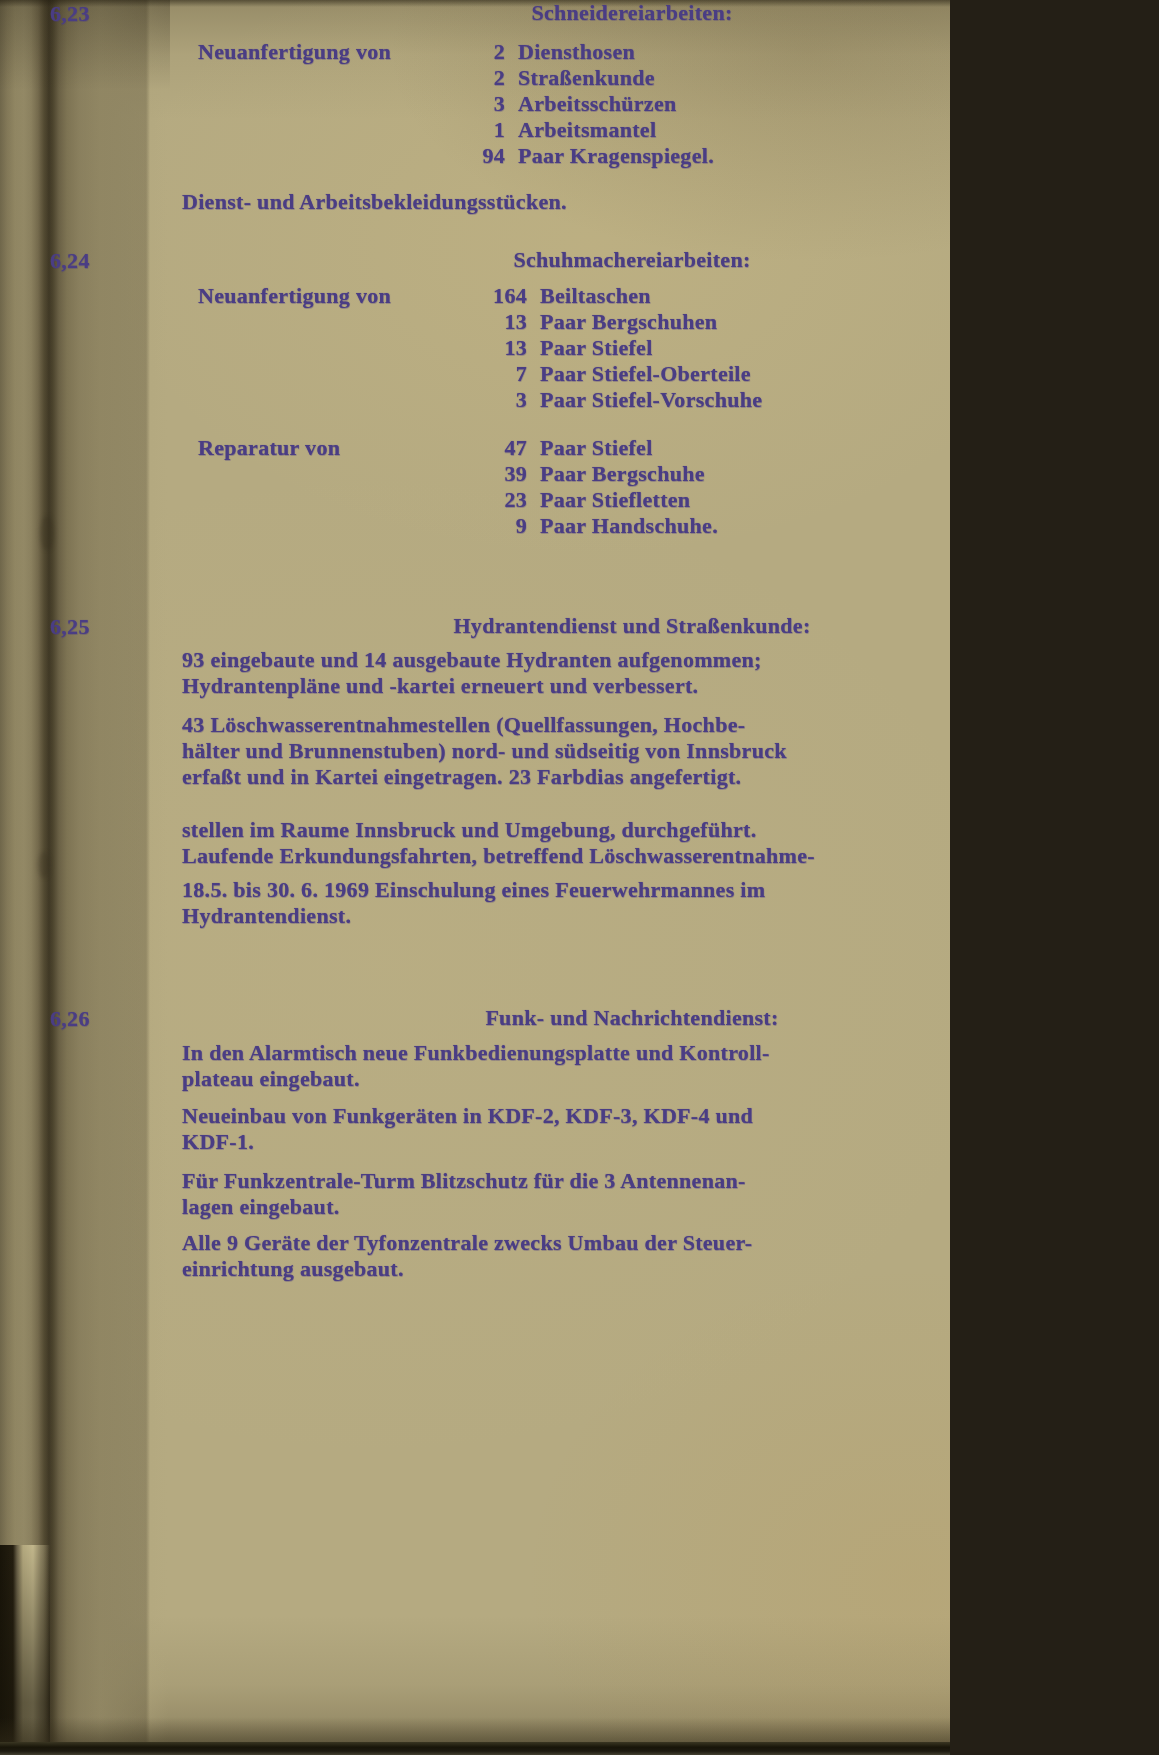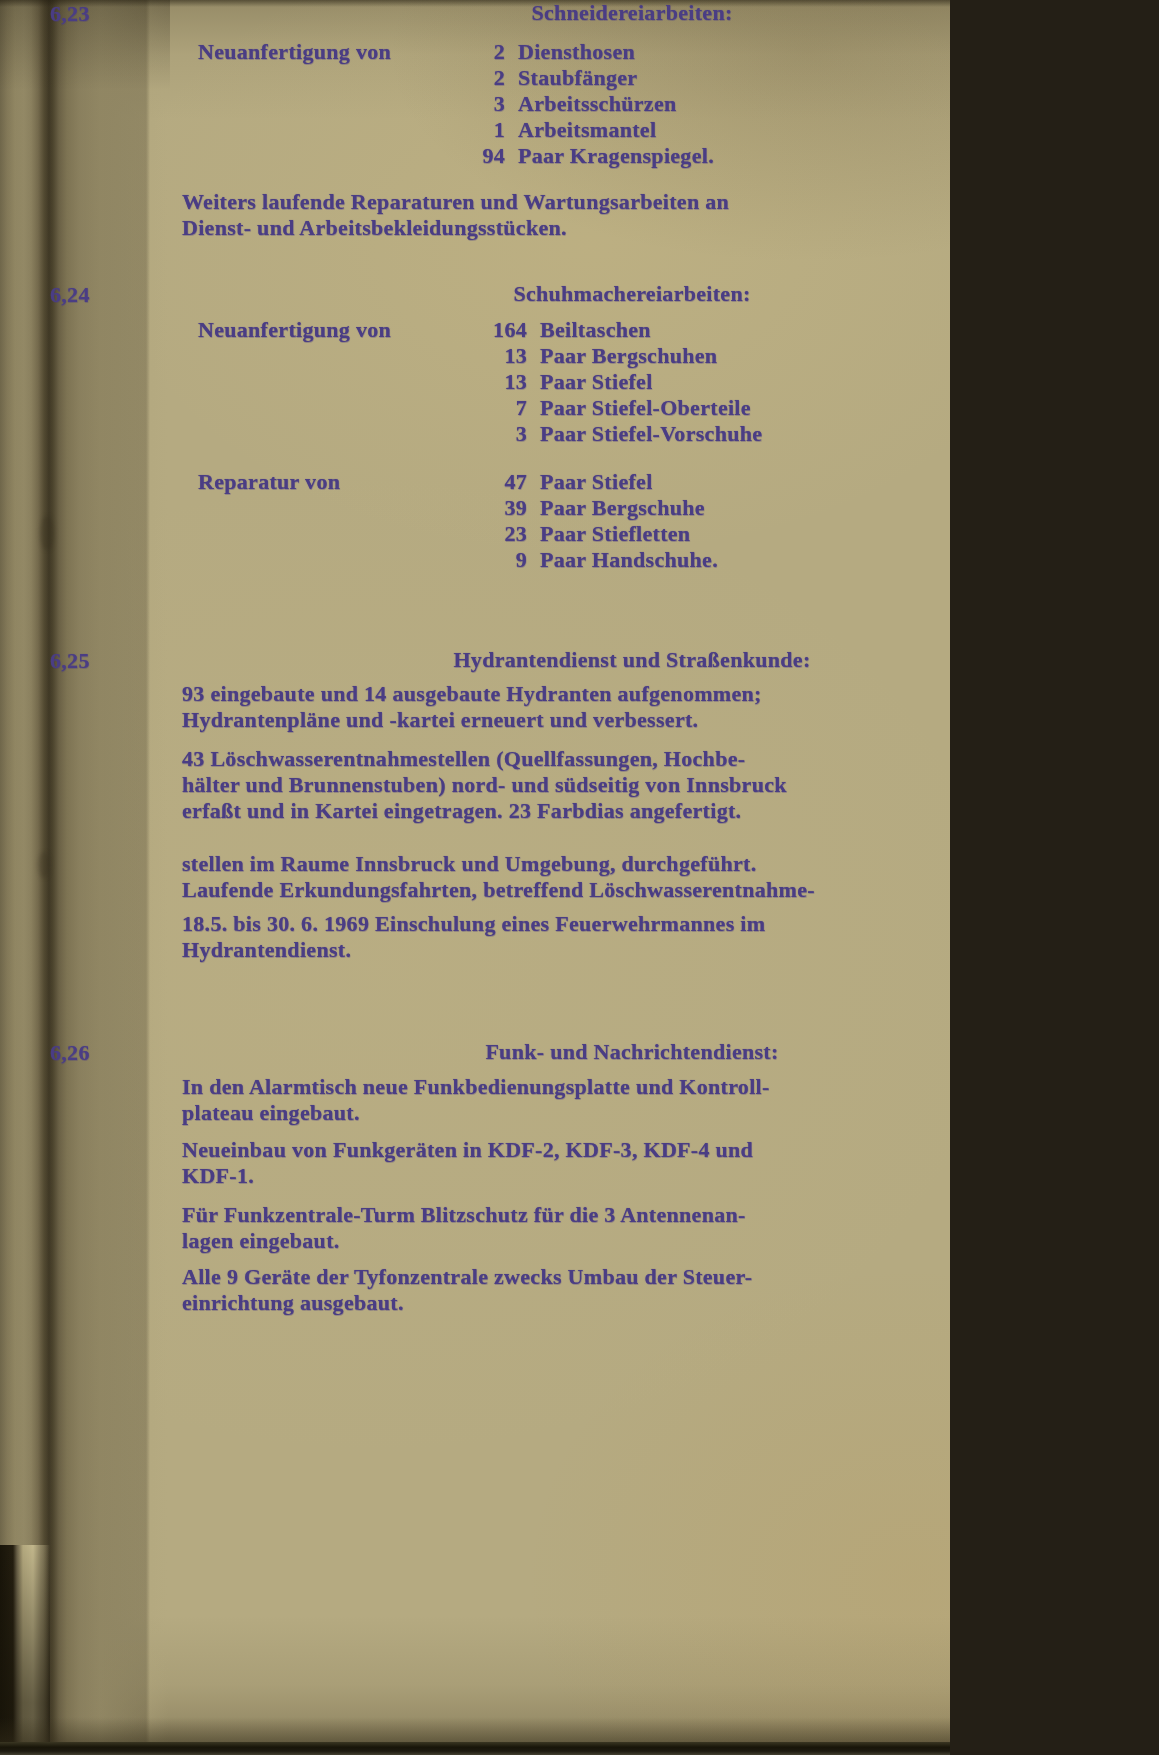--- a/index.html
+++ b/index.html
@@ -96,31 +96,30 @@
 
   <div class="page-number ink">-16-</div>
 
   <main class="content ink" id="content">
       <div class="section" style="margin-top: 0px;">
         <div class="section-number">6,23</div>
         <div class="section-title">Schneidereiarbeiten:</div>
         <div class="items" style="margin-top: 13px;">
           <div class="items-label">Neuanfertigung von</div>
           <div class="item-row"><span class="qty qty-a">2</span><span class="item-name">Diensthosen</span></div>
-          <div class="item-row"><span class="qty qty-a">2</span><span class="item-name">Staubfänger</span></div>
+          <div class="item-row"><span class="qty qty-a">2</span><span class="item-name">Straßenkunde</span></div>
           <div class="item-row"><span class="qty qty-a">3</span><span class="item-name">Arbeitsschürzen</span></div>
           <div class="item-row"><span class="qty qty-a">1</span><span class="item-name">Arbeitsmantel</span></div>
           <div class="item-row"><span class="qty qty-a">94</span><span class="item-name">Paar Kragenspiegel.</span></div>
         </div>
         <div class="para" style="margin-top: 20px;">
-          <div class="line">Weiters laufende Reparaturen und Wartungsarbeiten an</div>
           <div class="line">Dienst- und Arbeitsbekleidungsstücken.</div>
         </div>
       </div>
-      <div class="section" style="margin-top: 40px;">
+      <div class="section" style="margin-top: 32px;">
         <div class="section-number">6,24</div>
         <div class="section-title">Schuhmachereiarbeiten:</div>
         <div class="items" style="margin-top: 10px;">
           <div class="items-label">Neuanfertigung von</div>
           <div class="item-row"><span class="qty qty-b">164</span><span class="item-name">Beiltaschen</span></div>
           <div class="item-row"><span class="qty qty-b">13</span><span class="item-name">Paar Bergschuhen</span></div>
           <div class="item-row"><span class="qty qty-b">13</span><span class="item-name">Paar Stiefel</span></div>
           <div class="item-row"><span class="qty qty-b">7</span><span class="item-name">Paar Stiefel-Oberteile</span></div>
           <div class="item-row"><span class="qty qty-b">3</span><span class="item-name">Paar Stiefel-Vorschuhe</span></div>
         </div>

